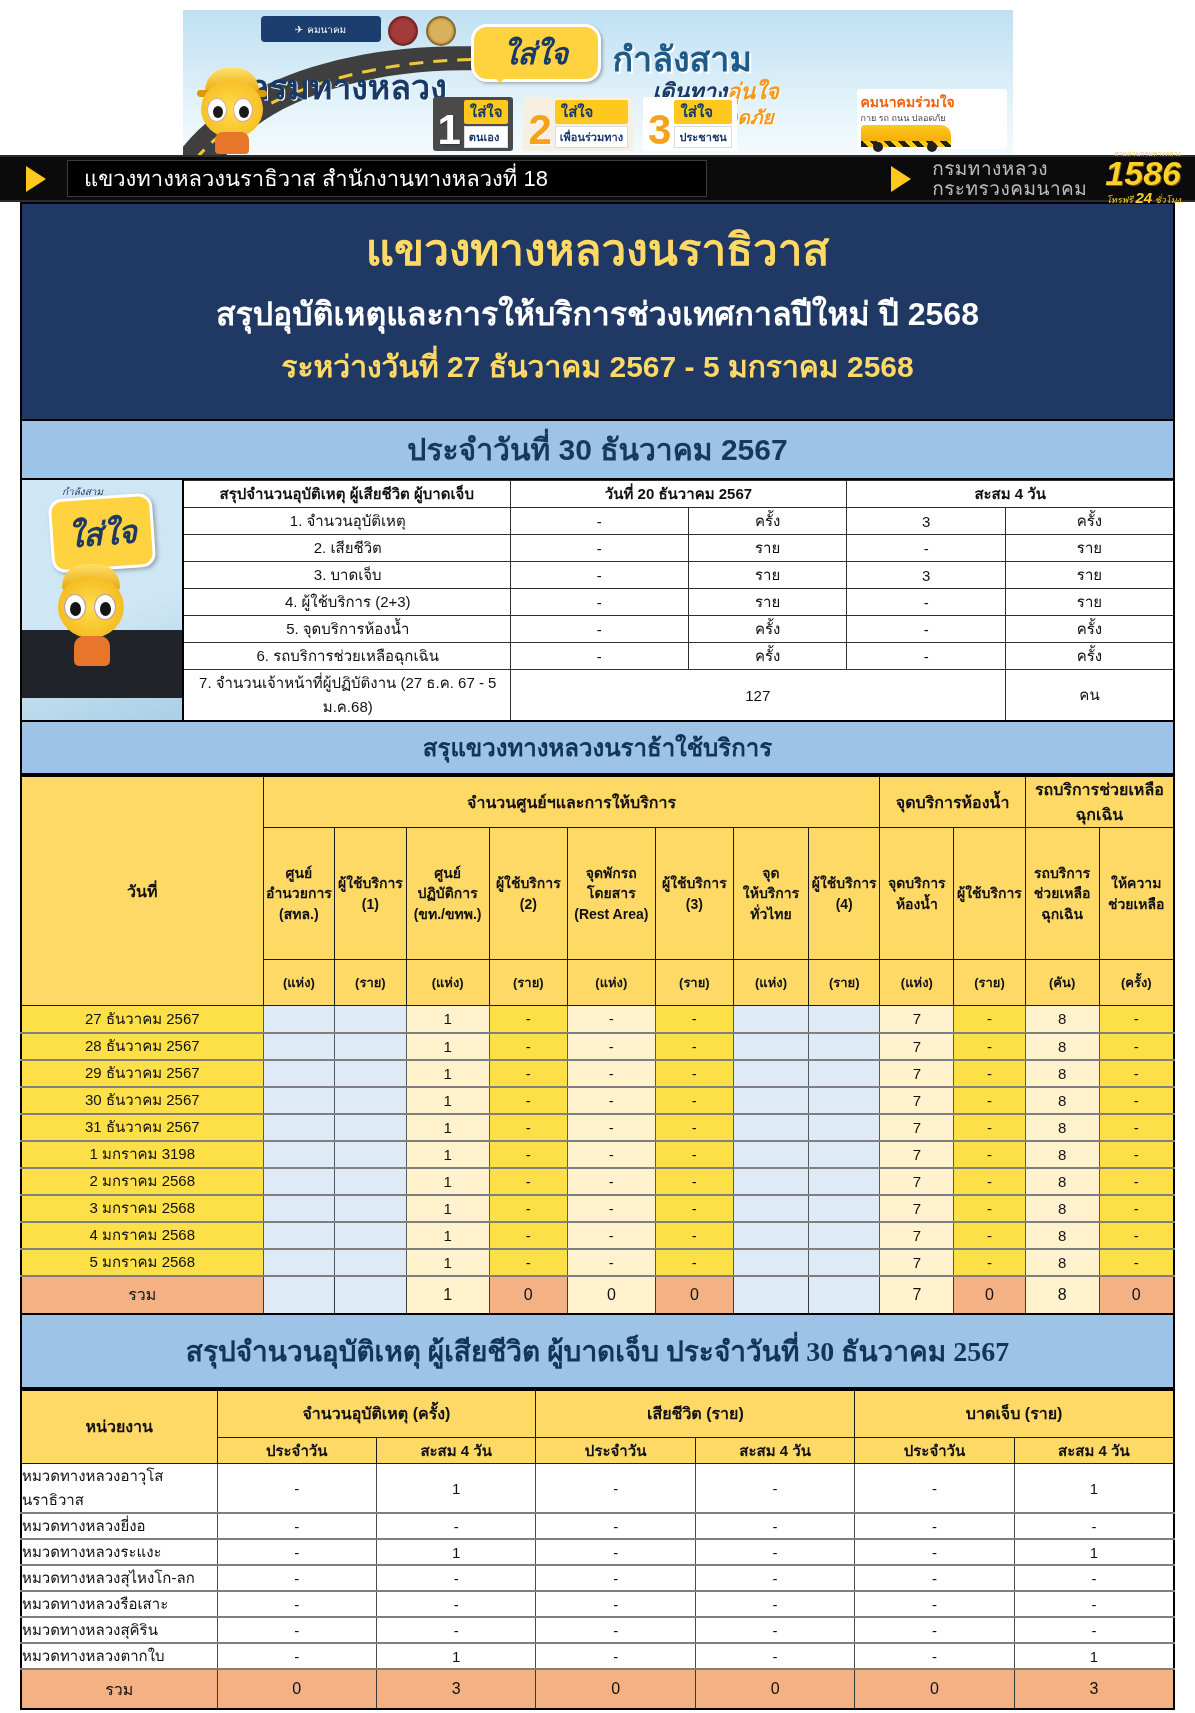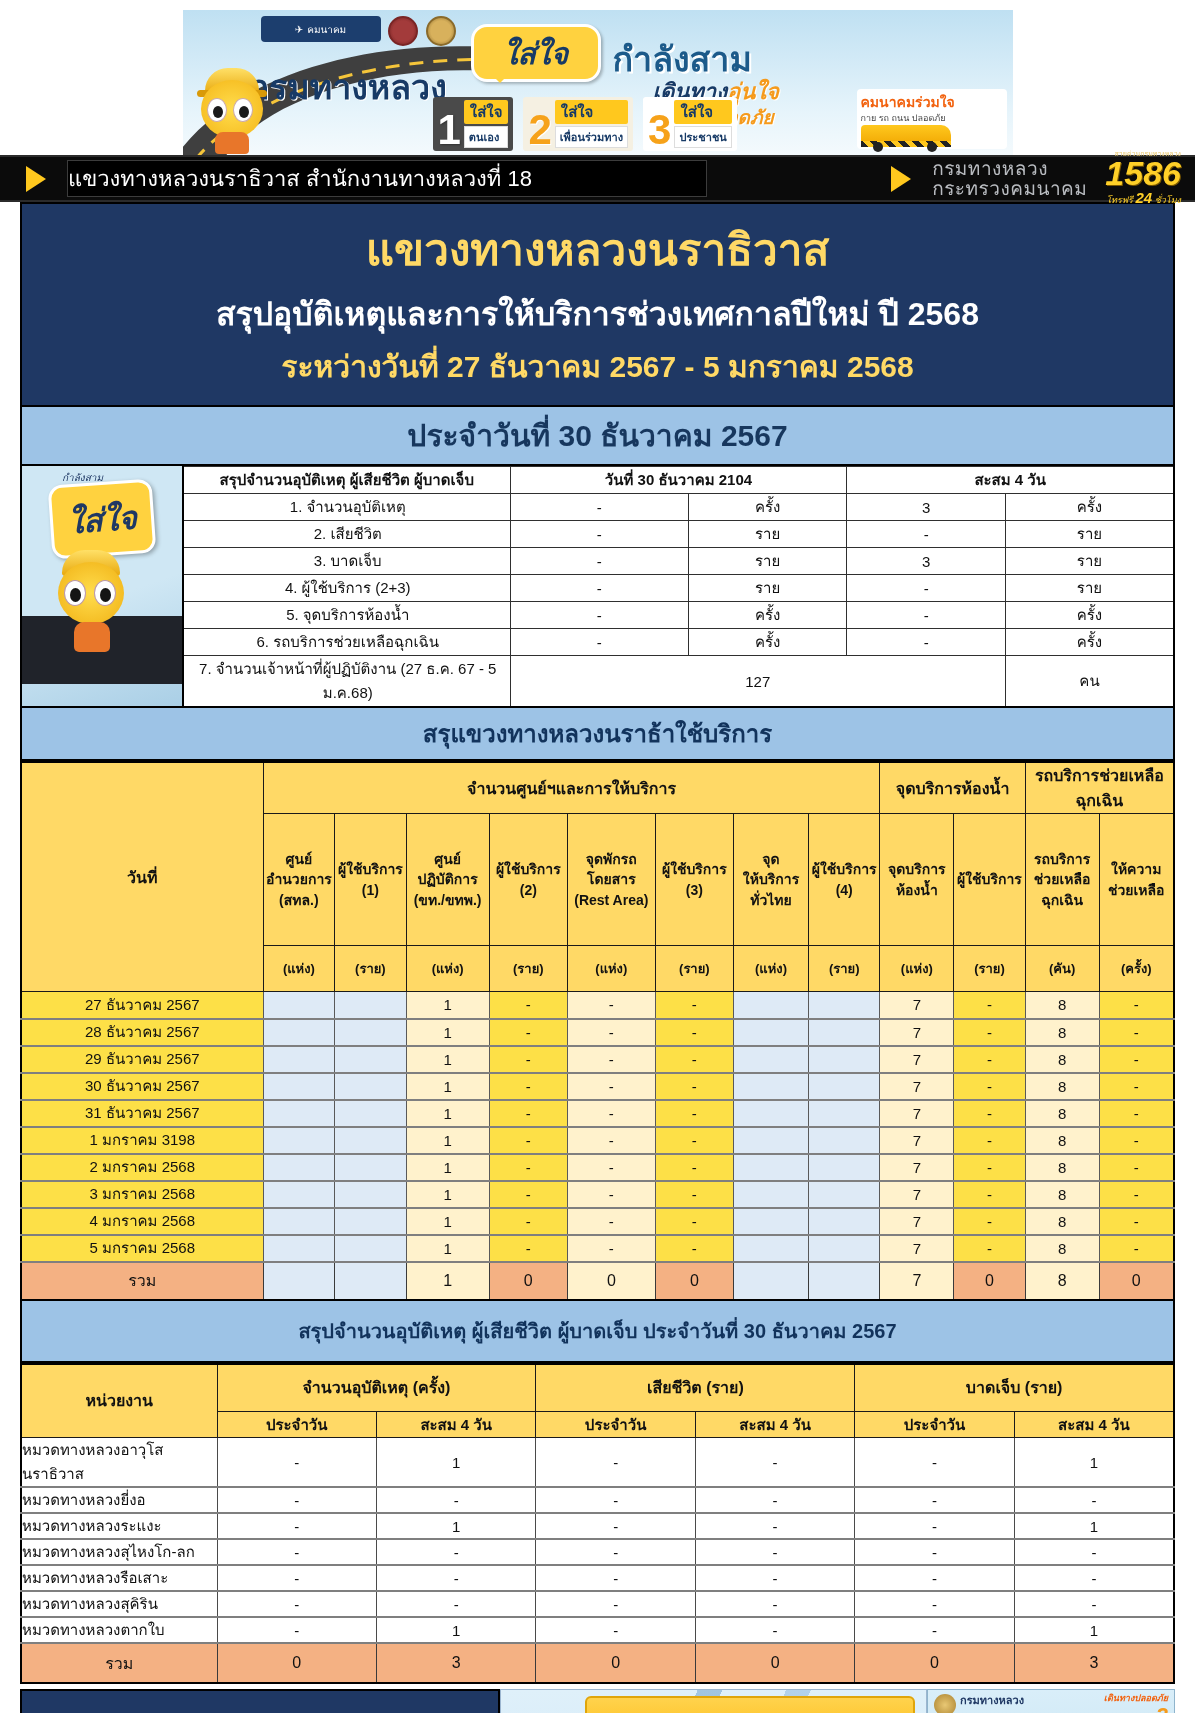--- a/index.html
+++ b/index.html
@@ -76,35 +76,35 @@
   .m-body { position:absolute; left:24px; top:70px; width:34px; height:22px; background:#e8762a; border-radius:8px 8px 4px 4px; }
 
   
   .blackbar {
     height:47px; background:#0b0b0b; display:flex; align-items:center;
     border-top:2px solid #2b2b2b; border-bottom:2px solid #2b2b2b;
   }
   .tri { width:0; height:0; border:13px solid transparent; border-left:20px solid #ffc81e; margin:0 8px 0 26px; }
   .blackbar-left {
     flex:1; max-width:640px; height:37px; background:#000; border:1px solid #3c3c3c;
-    display:flex; align-items:center; 
+    display:flex; align-items:center; padding-left:16px;
     color:#fff; font-size:22px;
   }
   .blackbar-right { margin-left:auto; display:flex; align-items:center; }
   .brand { color:#b9bcc1; line-height:1.05; font-size:19px; letter-spacing:.5px; }
   .hotline-blk { margin:0 14px 0 18px; text-align:right; }
   .hotline-small { color:#e8c66a; font-size:7px; line-height:1.1; }
   .hotline-num { color:#ffd028; font-size:34px; font-weight:bold; font-style:italic; line-height:.9; text-shadow:1px 1px 0 #7a5800; }
   .hotline-sub { color:#ffd028; font-size:9px; font-style:italic; }
   .hotline-sub b { font-size:15px; }
 
   
   .navy-header {
     margin:0 20px; background:#1f3864; border:2px solid #000; border-bottom:none;
-    text-align:center; padding:10px 0 15px; 
+    text-align:center; padding:10px 0 29px; 
   }
   .nh-title { color:#ffd966; font-size:44px; font-weight:bold; }
   .nh-sub { color:#ffffff; font-size:32px; font-weight:bold; margin-top:4px; }
   .nh-range { color:#ffd966; font-size:30px; font-weight:bold; margin-top:4px; }
   .daily-bar {
     margin:0 20px; background:#9dc3e6; border:2px solid #000;
     text-align:center; padding:5px 0; color:#17375e; font-size:30px; font-weight:bold;
   }
 
   
@@ -135,21 +135,21 @@
   .t1 thead th { height:16px; font-weight:bold; }
   .t1 td.lbl { text-align:center; padding-left:6px; }
   .t1 td.val { text-align:center; }
 
   
   .section-bar {
     margin:0 20px; background:#9dc3e6; border:2px solid #000; border-top:none;
     text-align:center; color:#12335c; font-weight:bold;
   }
   .sb1 { font-size:24px; padding:6px 0; }
-  .sb2 { font-size:20px; padding:14px 0; }
+  .sb2 { font-size:28px; padding:14px 0;font-family:Liberation Serif, serif; }
 
   
   .bt { width:1155px; margin:0 20px; border:2px solid #000; }
   .bt th { background:#ffd966; border:1px solid #1a1a1a; font-weight:bold; color:#111; }
   .bt .grp { font-size:16px; height:36px; }
   .bt .colname { font-size:14px; height:132px; white-space:pre-line; line-height:1.45; font-weight:bold; }
   .bt .unit { font-size:13px; height:46px; }
   .bt td { border:1px solid #595959; border-bottom:2px solid #7f7f7f; text-align:center; font-size:15px; height:27px; }
   .bt .c-date { font-size:15px; }
   .bt tfoot td { border:1px solid #3a3a3a; height:38px; font-size:16px; }
@@ -298,21 +298,21 @@
     <colgroup>
         <col style="width:33%">
         <col style="width:18%">
         <col style="width:16%">
         <col style="width:16%">
         <col style="width:17%">
       </colgroup>
     <thead>
       <tr>
         <th>สรุปจำนวนอุบัติเหตุ ผู้เสียชีวิต ผู้บาดเจ็บ</th>
-        <th colspan="2">วันที่ 30 ธันวาคม 2104</th>
+        <th colspan="2">วันที่ 20 ธันวาคม 2567</th>
         <th colspan="2">สะสม 4 วัน</th>
       </tr>
     </thead>
     <tbody>
 
         <tr>
           <td class="lbl">1. จำนวนอุบัติเหตุ</td>
           <td class="val">-</td>
           <td class="val">ครั้ง</td>
           <td class="val">3</td>

